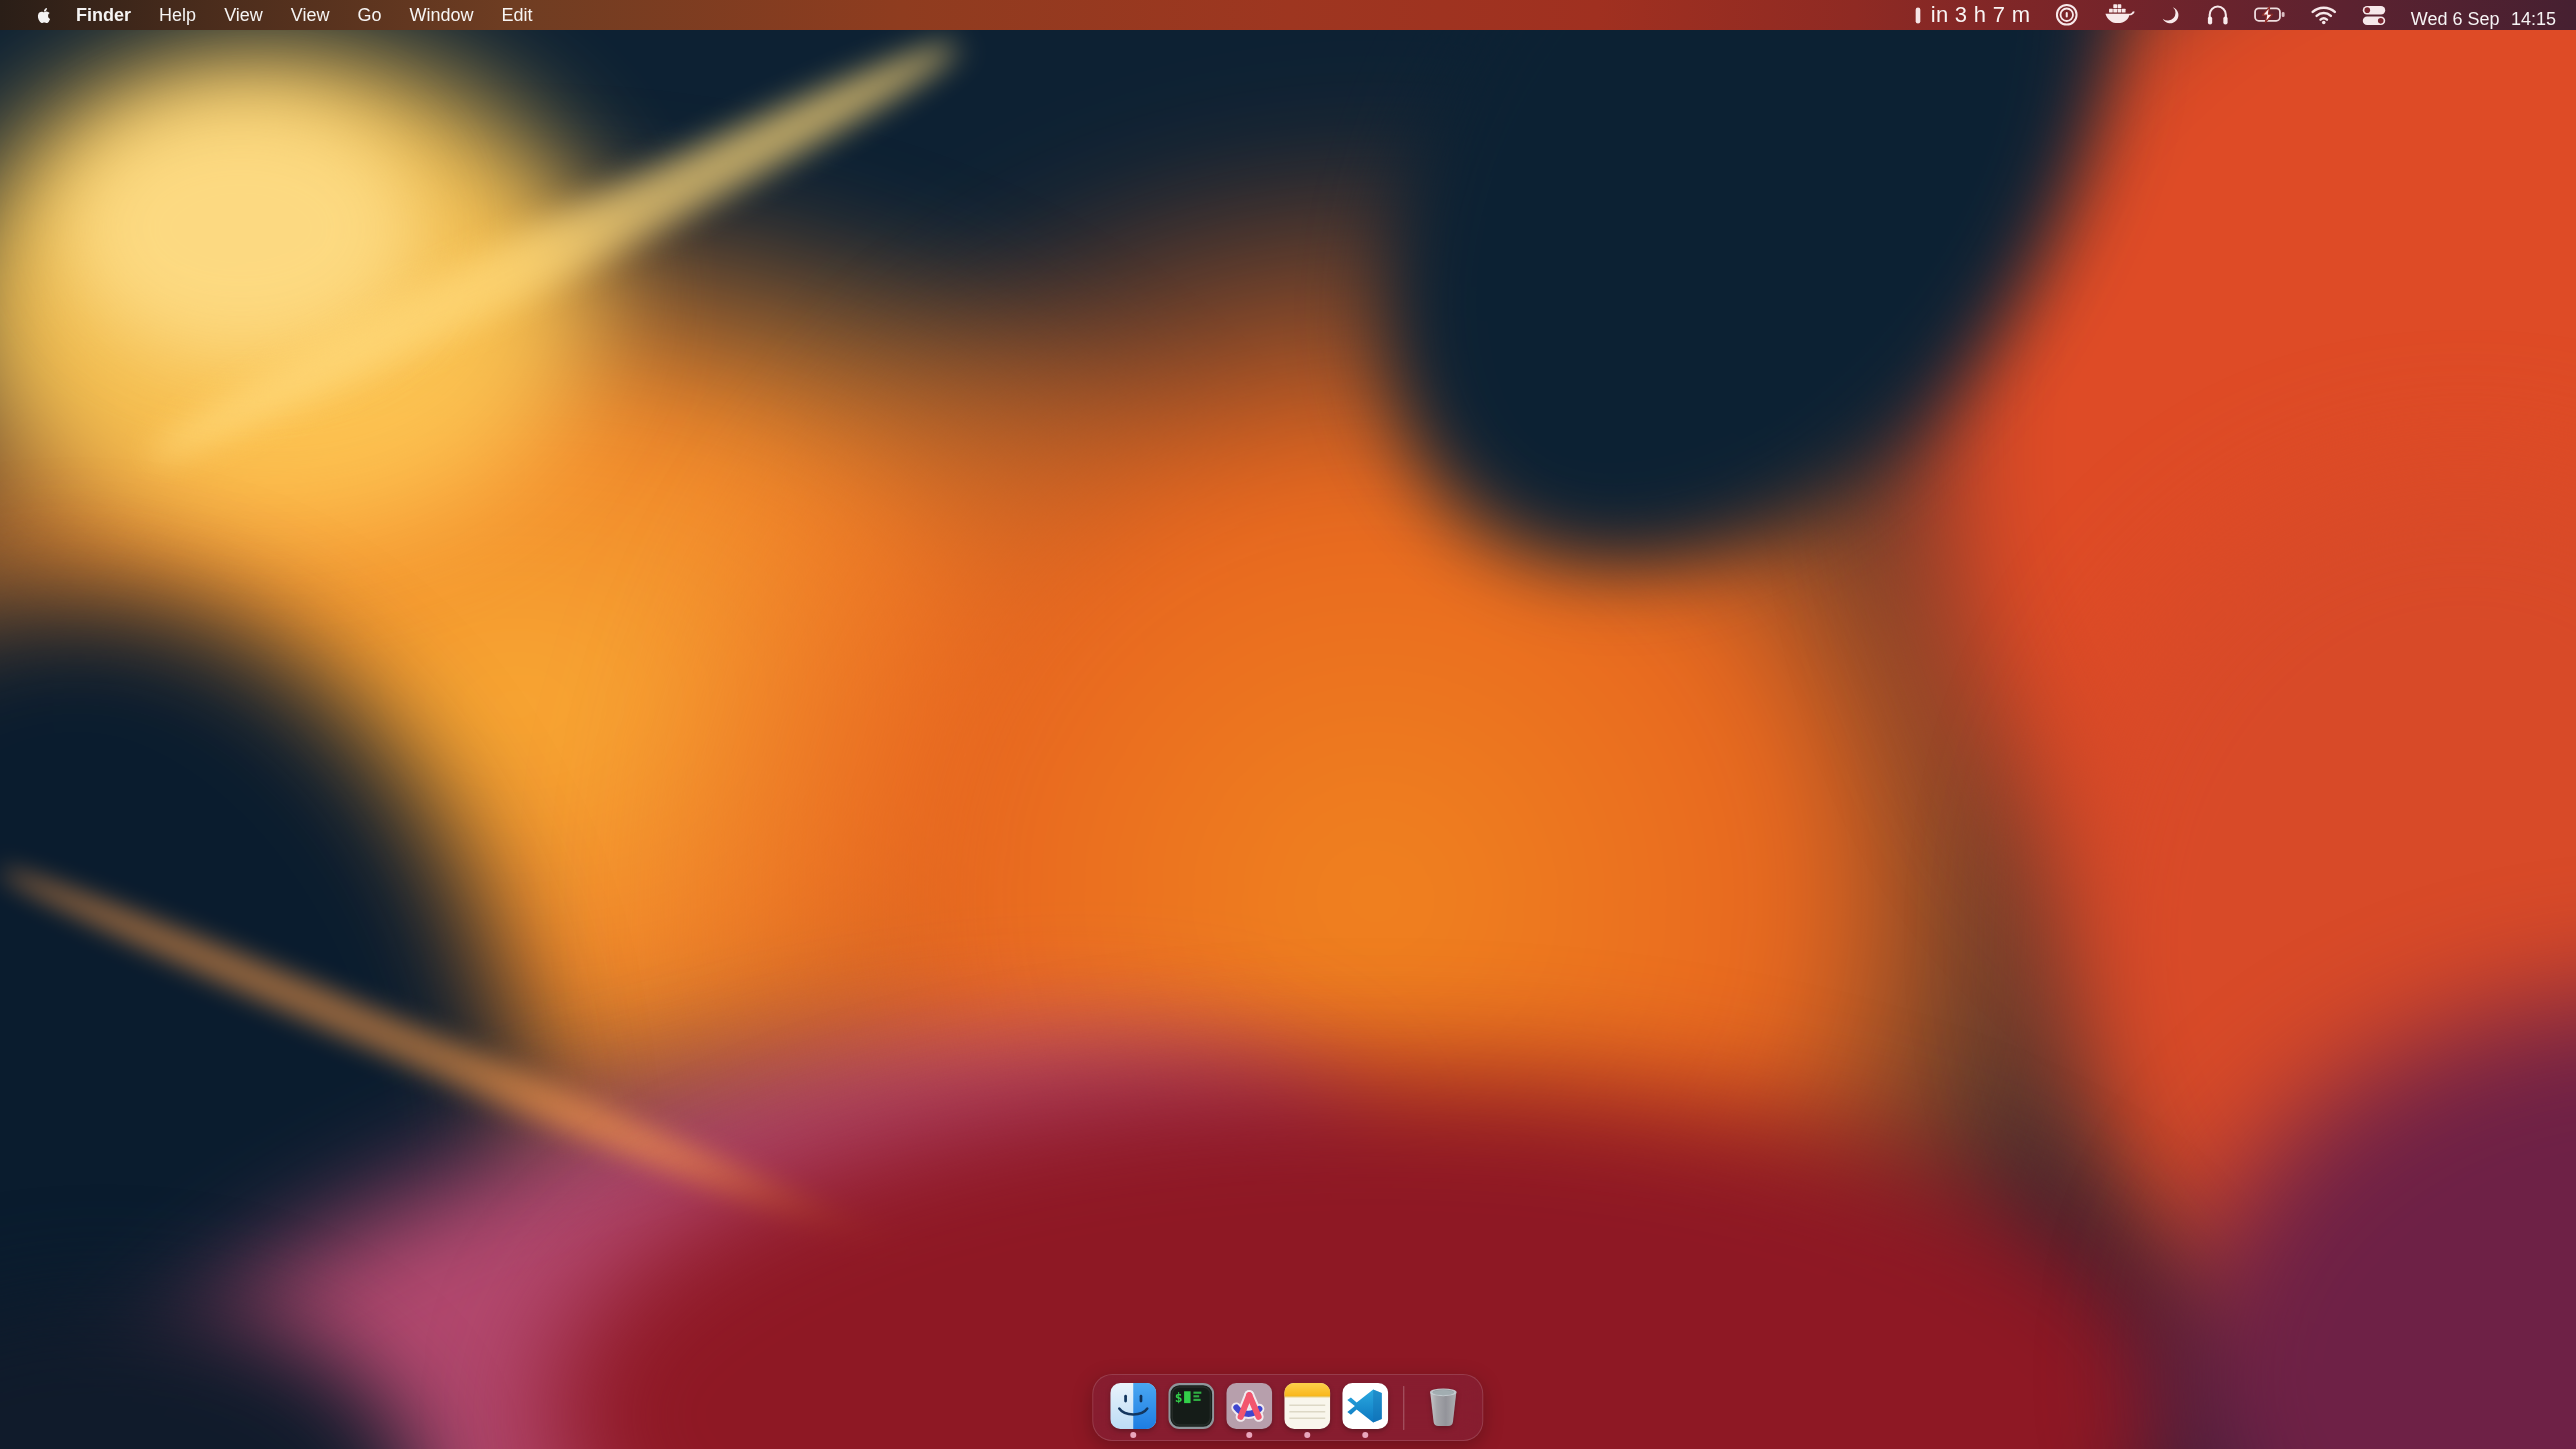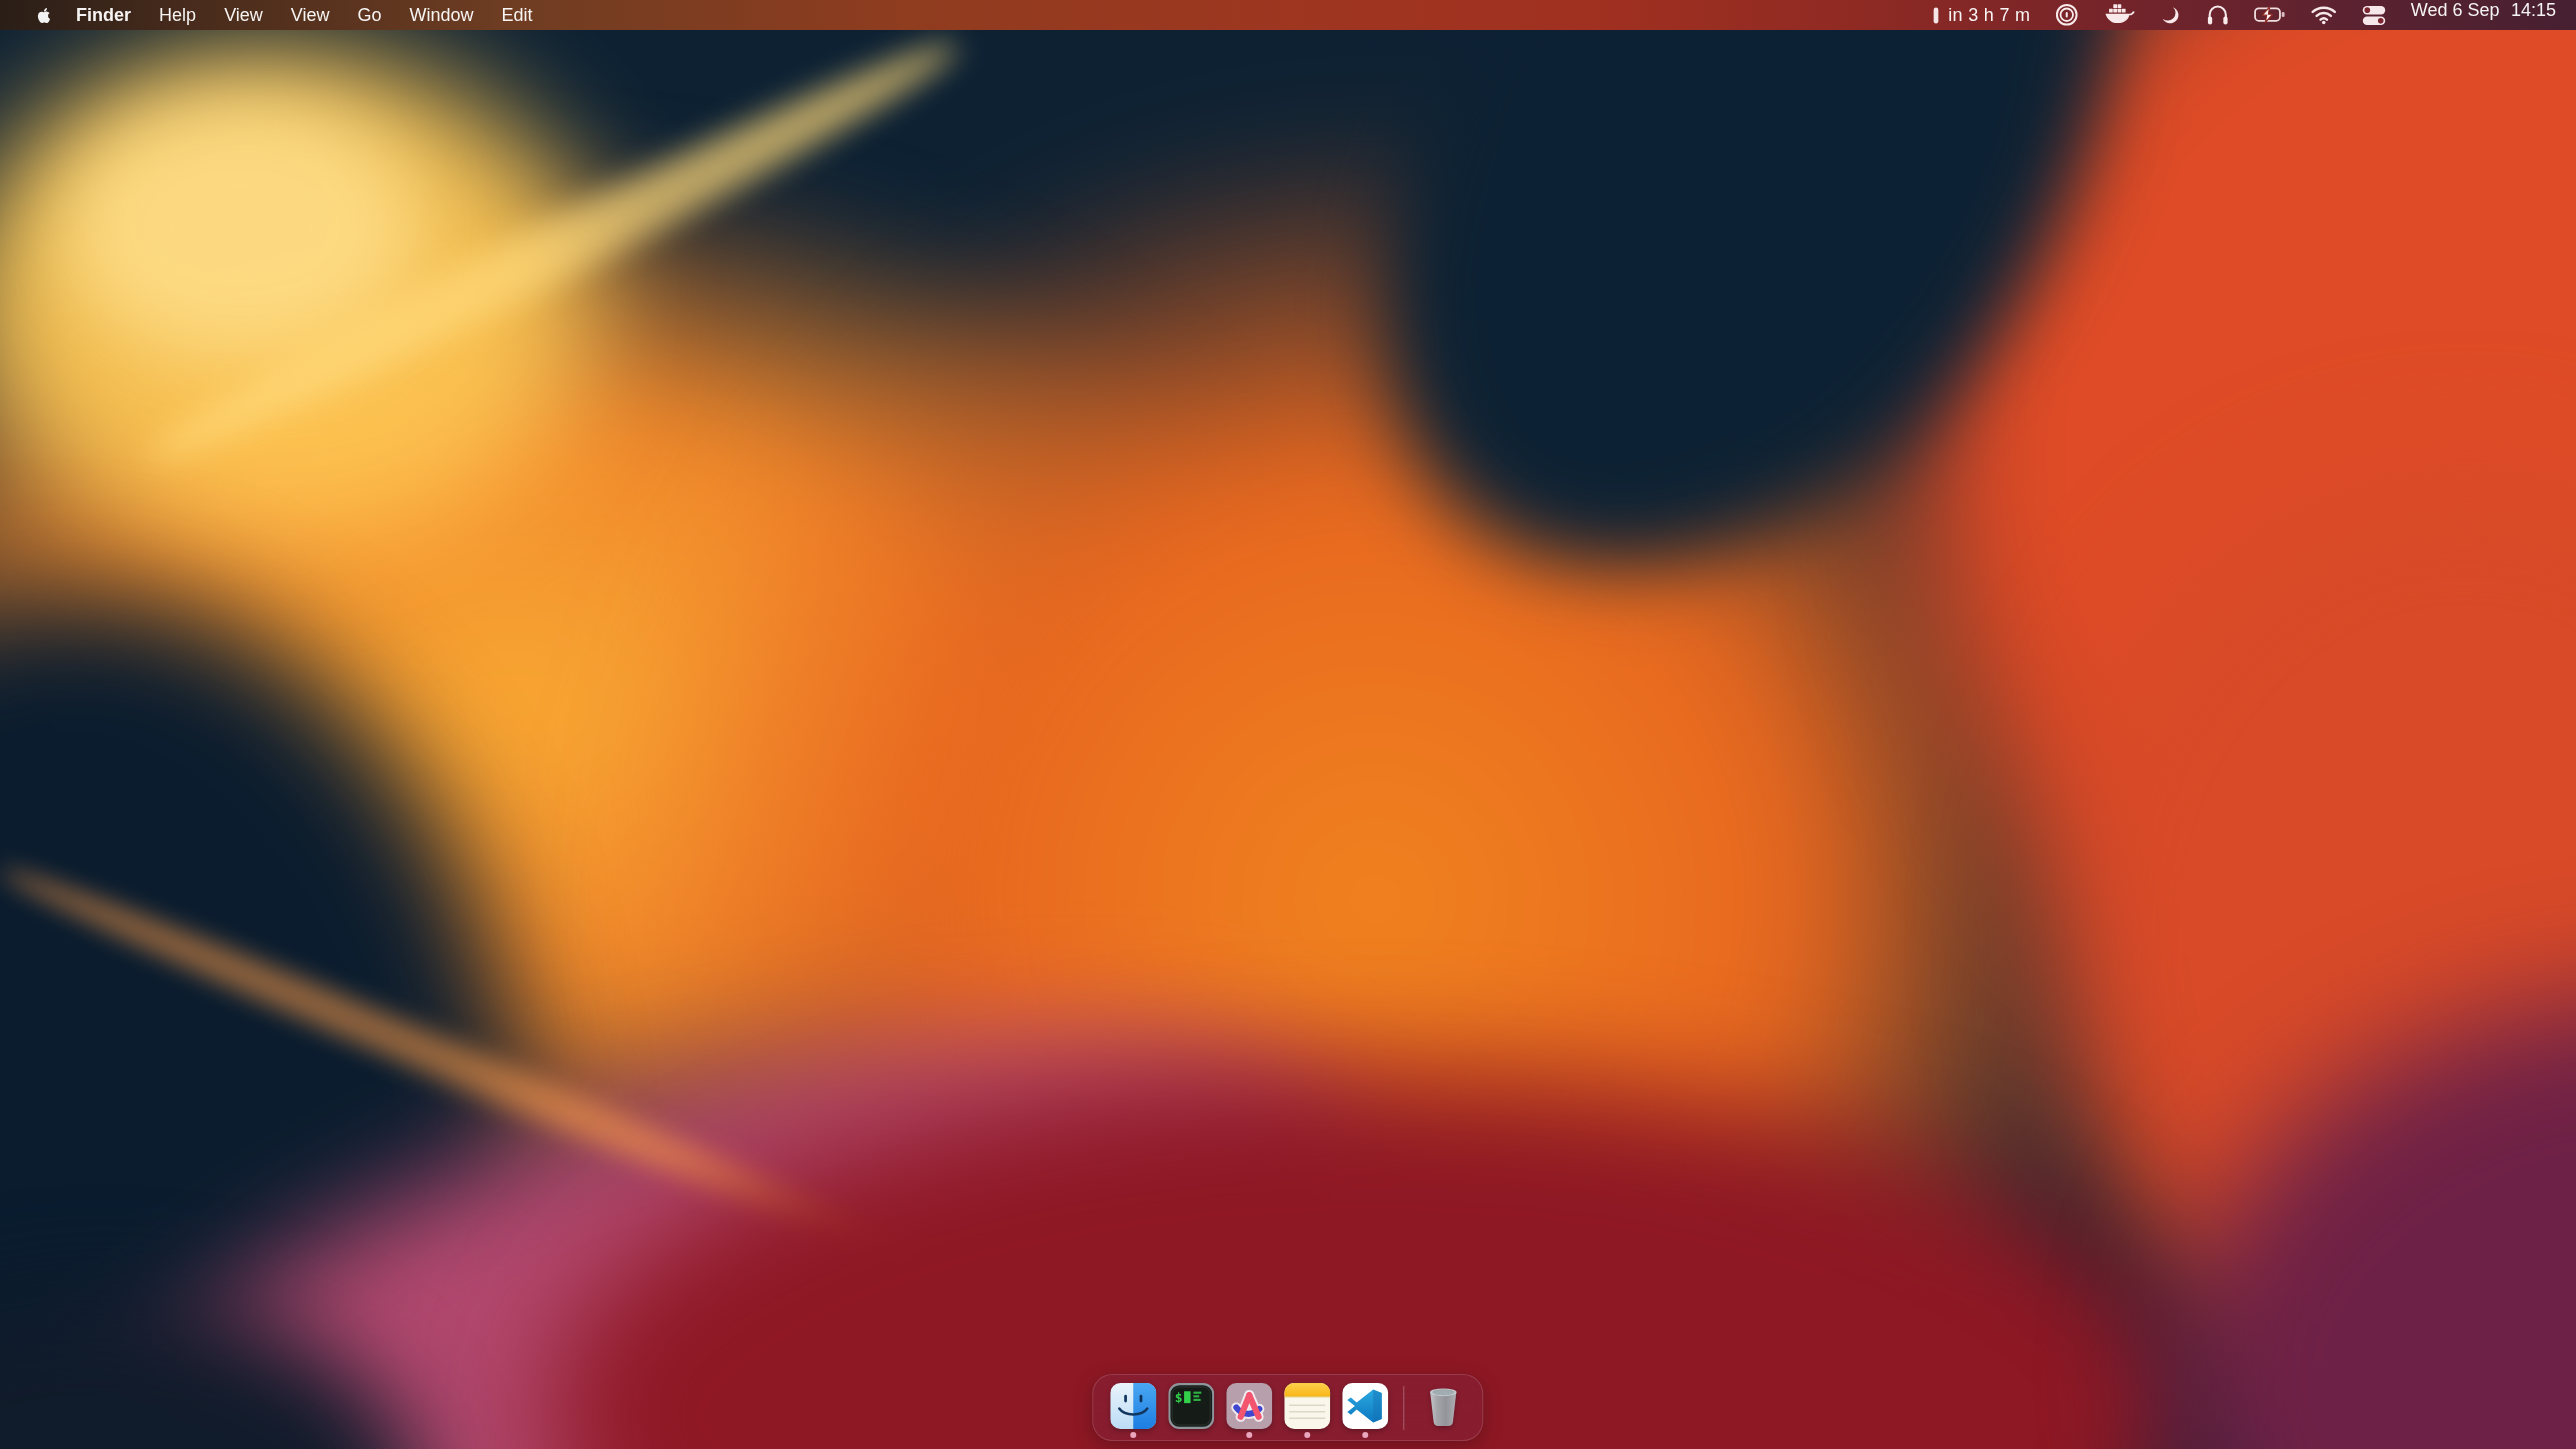--- a/index.html
+++ b/index.html
@@ -38,22 +38,22 @@
     background:linear-gradient(90deg,#2a1e17 0%,#4a2c1c 8%,#6f3d22 20%,#8f3c1f 35%,#9e3620 50%,#a03020 62%,#8f2a23 72%,#75242a 82%,#5c2230 91%,#462031 100%);
     color:rgba(255,255,255,.95);font-size:18px;
   }
   .mb-left{display:flex;align-items:center;padding-left:32px;height:100%;}
   .mb-item{padding:0 14px;display:flex;align-items:center;height:100%;cursor:default;}
   .mb-appname{font-weight:700;}
   .apple-wrap{padding:0 9.4px 0 2.7px;display:flex;align-items:center;height:100%;}
   .mb-right{display:flex;align-items:center;gap:25px;padding-right:20px;height:100%;}
   .status-item{display:flex;align-items:center;height:100%;}
   .timer-group{display:flex;align-items:center;gap:8.7px;}
-  .timer-label{font-size:18px;letter-spacing:0.3px;}
-  .clock{display:flex;align-items:flex-start;gap:11.4px;font-size:18px;}
+  .timer-label{font-size:22px;letter-spacing:0.3px;}
+  .clock{display:flex;align-items:flex-end;gap:11.4px;font-size:18px;}
   .mb-right svg,.mb-left svg{display:block;}
 
   
   .dock{
     position:absolute;left:50%;bottom:8px;transform:translateX(-50%);
     height:65px;display:flex;align-items:center;
     padding:0 10.7px;border-radius:20px;
     background:rgba(124,38,66,.40);
     border:1.3px solid rgba(255,255,255,.14);
     box-shadow:0 5.4px 20px rgba(0,0,0,.25);

